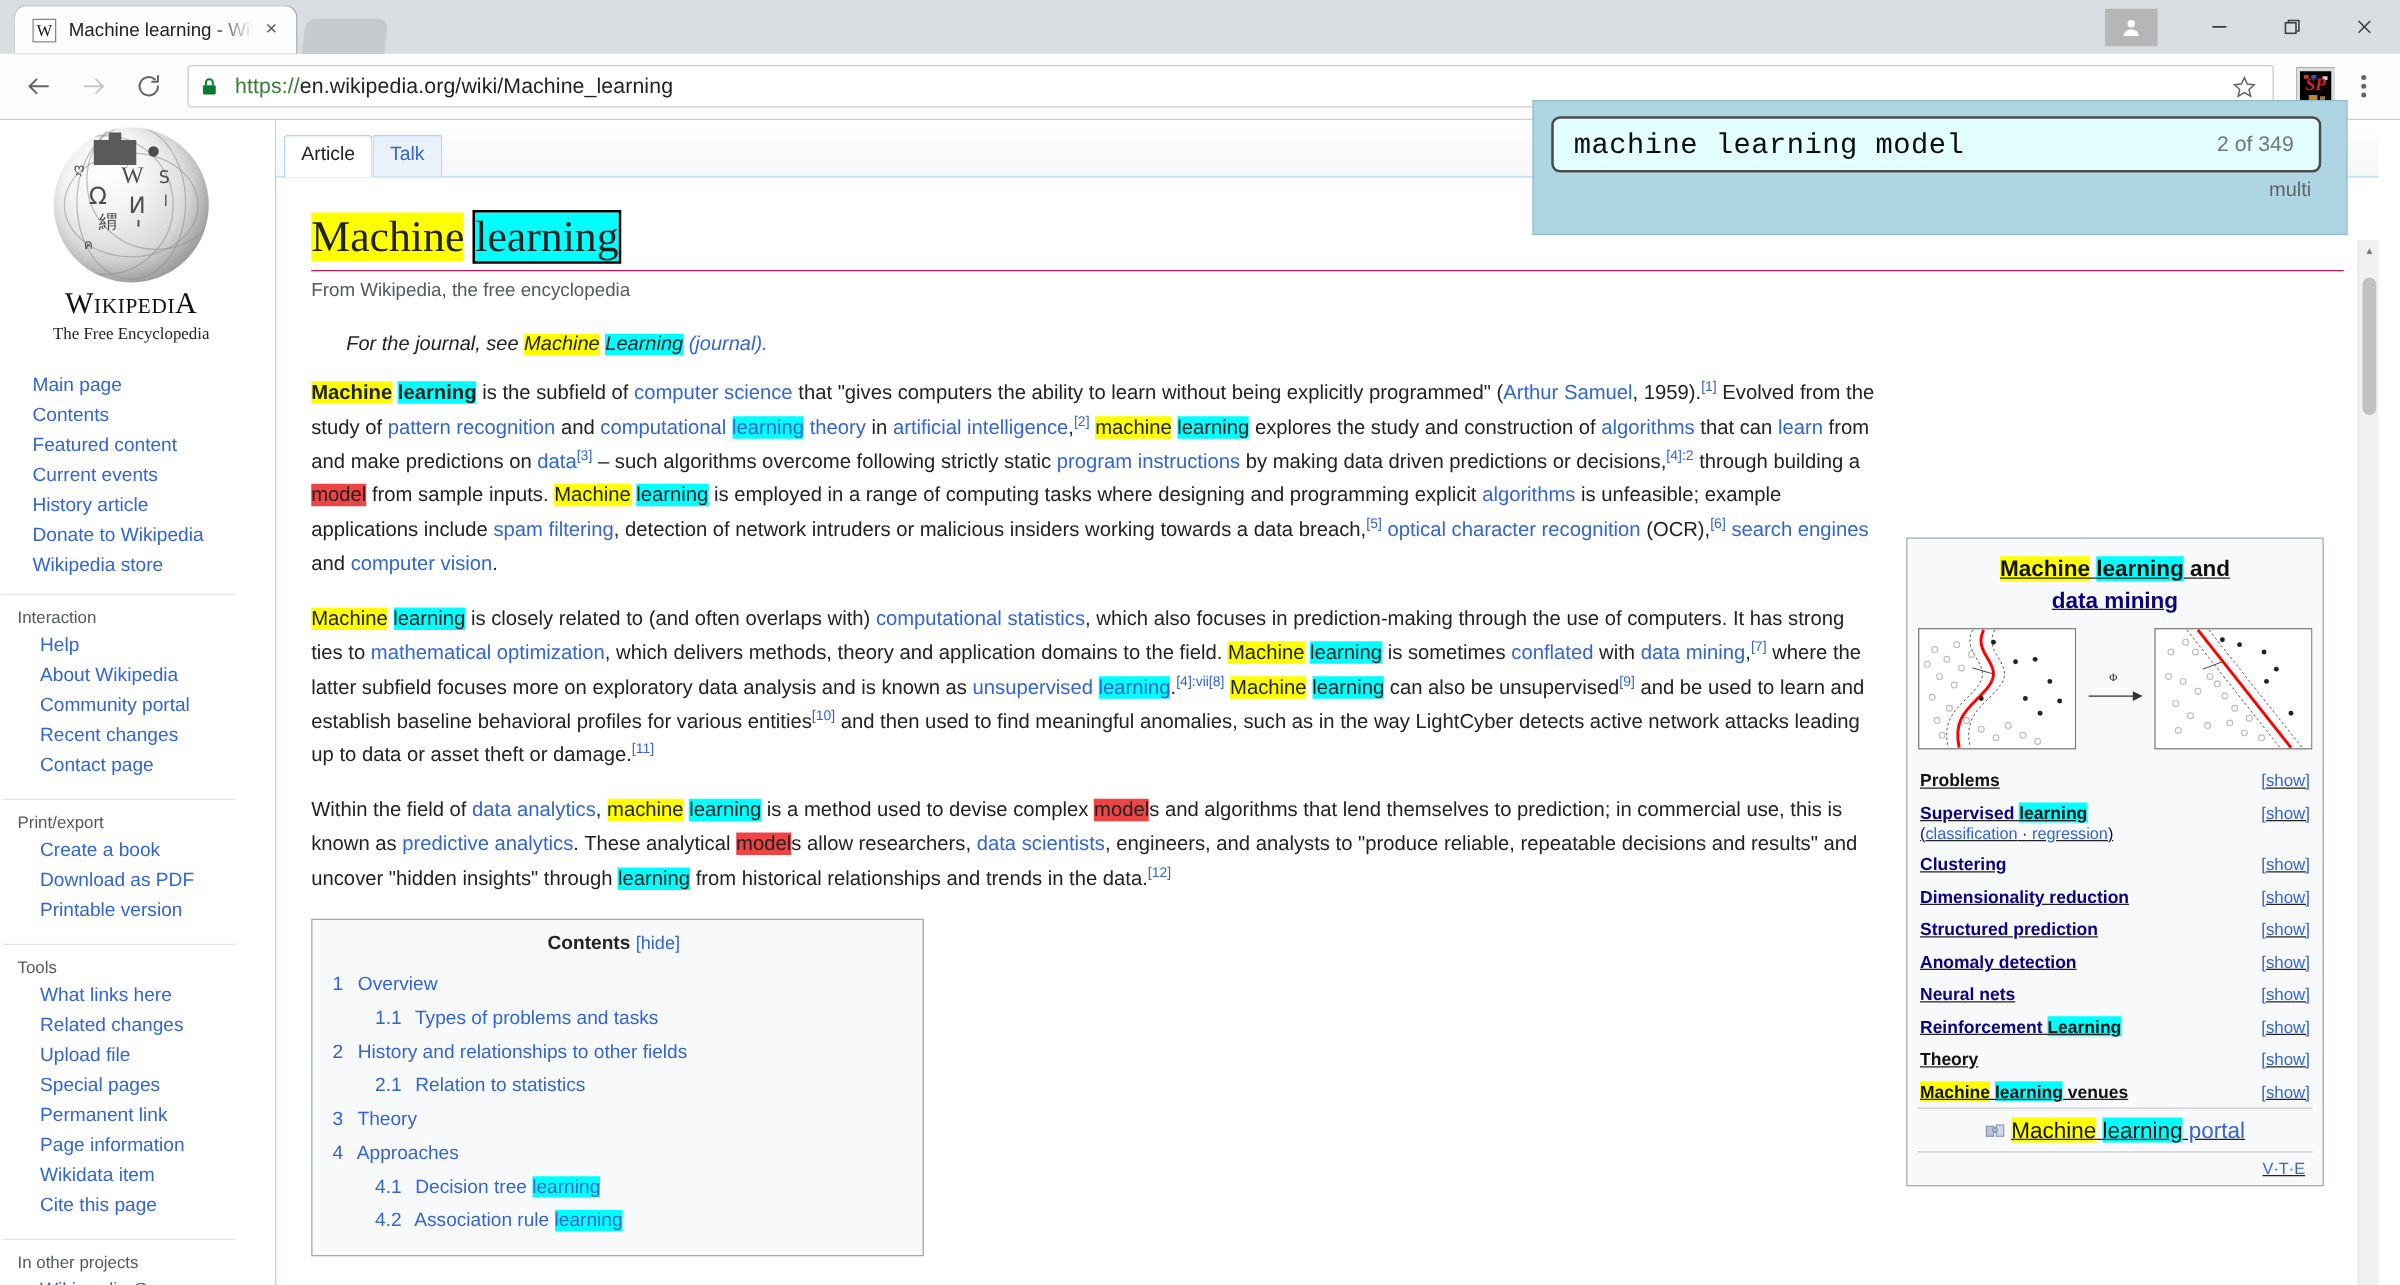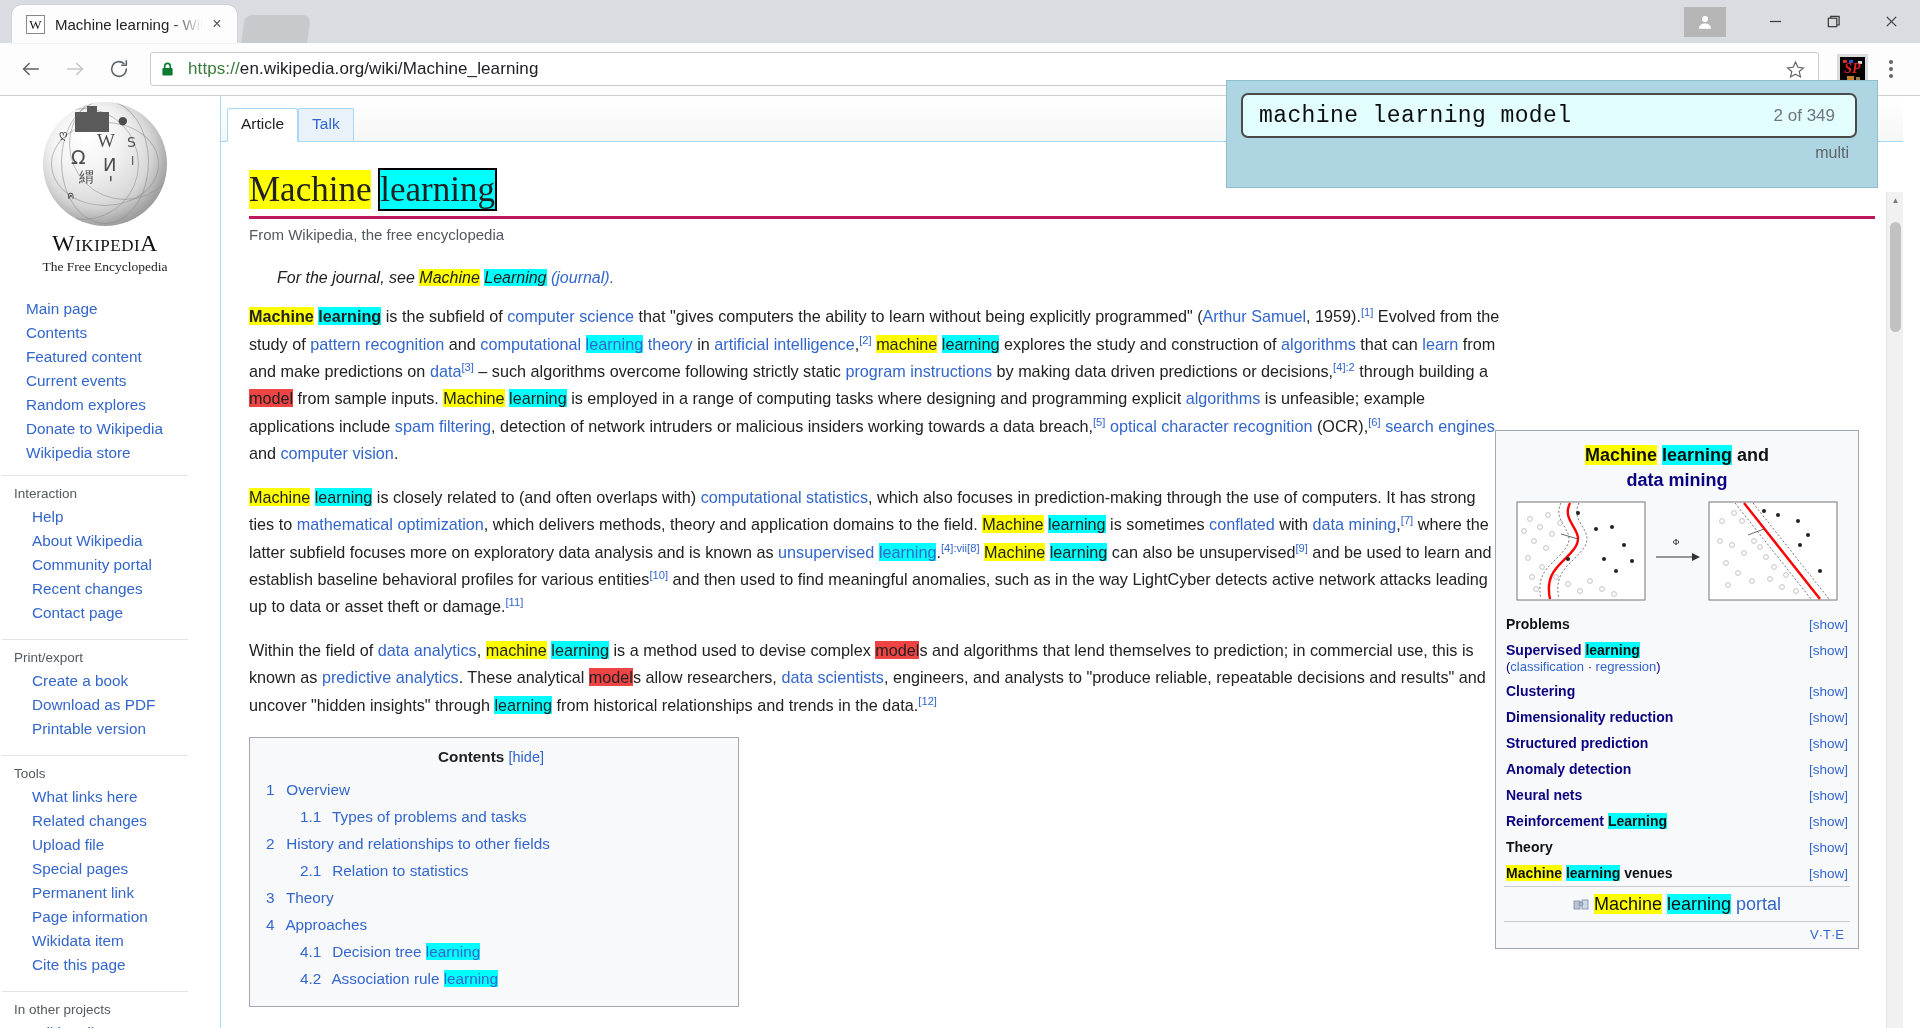--- a/index.html
+++ b/index.html
@@ -271,21 +271,21 @@
     border: 1px solid #a7d7f9; border-bottom: none;
     margin-bottom: 0; border-radius: 2px 2px 0 0;
   }
   .content { padding: 18px 28px 0 28px; position: relative; }
   h1.title {
     font-family: "Liberation Serif", serif;
     font-weight: normal;
     font-size: 35px;
     margin: 10px 0 2px 0;
     padding-bottom: 6px;
-    border-bottom: 3px solid #be185d;
+    border-bottom: 1px solid #be185d;
     line-height: 1.15;
   }
   h1.title .boxed { outline: 2px solid #000; }
   .subtitle { font-size: 15px; color: #54595d; margin: 7px 0 0 0; }
   .hatnote { font-style: italic; font-size: 16px; margin: 26px 0 0 28px; }
   p.body { margin: 16px 0 0 0; line-height: 27.4px; max-width: 1255px; text-align: left; }
   .a { color: #3366cc; }
   sup { font-size: 11.2px; vertical-align: super; line-height: 0; }
   .hl-y { background: #ffff00; }
   .hl-c { background: #00ffff; }
@@ -305,25 +305,26 @@
   .toc-title .hide { font-weight: normal; color: #3366cc; font-size: 14.5px; }
   .toc-l1 { color: #3366cc; line-height: 27px; }
   .toc-l1 .num { color: #3366cc; display: inline-block; width: 16px; }
   .toc-l2 { color: #3366cc; line-height: 27px; padding-left: 34px; }
   .toc-l2 .num { display: inline-block; width: 28px; }
 
   
   .infobox {
     position: absolute;
     right: 44px; top: 334px;
-    width: 364px;
+    width: 334px;
     background: #f8f9fa;
     border: 1px solid #a2a9b1;
     font-size: 14px;
     padding: 8px 8px 4px 8px;
+    text-decoration: underline;
   }
   .ib-title {
     text-align: center; font-weight: bold; font-size: 18px;
     color: #0b0080; line-height: 25px; padding: 4px 0 6px 0;
   }
   .ib-title .blk { color: #111; }
   .ib-fig { display: flex; align-items: center; justify-content: center; gap: 8px; padding: 2px 0 10px 0; }
   .ib-row {
     display: flex; justify-content: space-between; align-items: baseline;
     padding: 5px 2px 5px 2px;
@@ -461,21 +462,21 @@
         </div>
         <div class="wmark"><span>W</span><span class="sm">IKIPEDI</span><span>A</span></div>
         <div class="wtag">The Free Encyclopedia</div>
       </div>
 
       <div class="sb-group" style="margin-top:22px;">
         <div class="sb-item nopad">Main page</div>
         <div class="sb-item nopad">Contents</div>
         <div class="sb-item nopad">Featured content</div>
         <div class="sb-item nopad">Current events</div>
-        <div class="sb-item nopad">Random explores</div>
+        <div class="sb-item nopad">History article</div>
         <div class="sb-item nopad">Donate to Wikipedia</div>
         <div class="sb-item nopad">Wikipedia store</div>
       </div>
 
       <div class="sb-group" style="padding-left:14px;">
         <div class="sb-head">Interaction</div>
         <div class="sb-item">Help</div>
         <div class="sb-item">About Wikipedia</div>
         <div class="sb-item">Community portal</div>
         <div class="sb-item">Recent changes</div>

